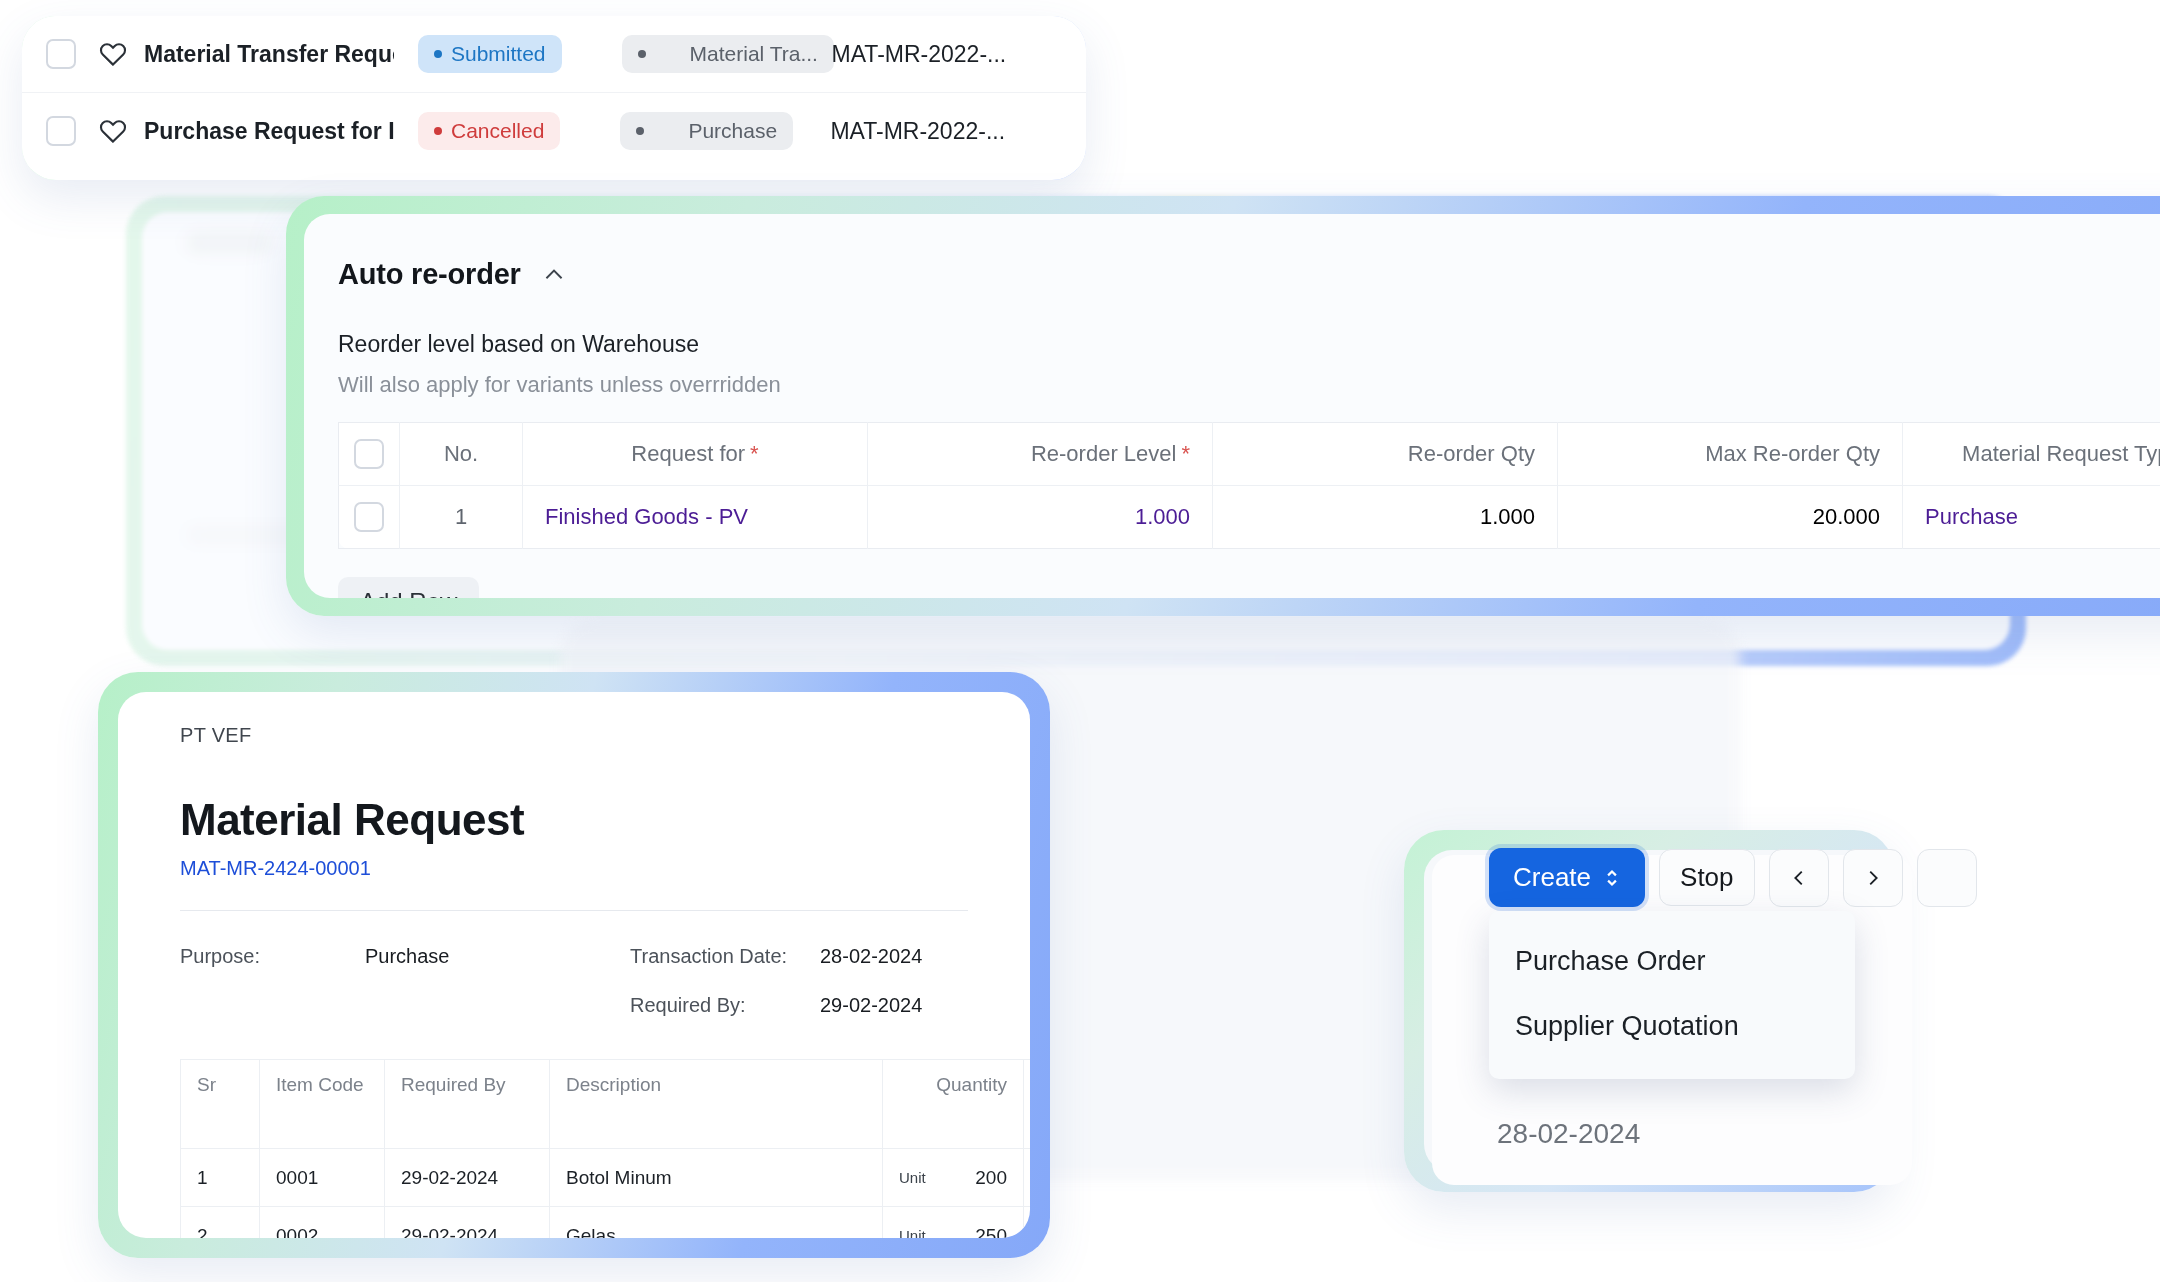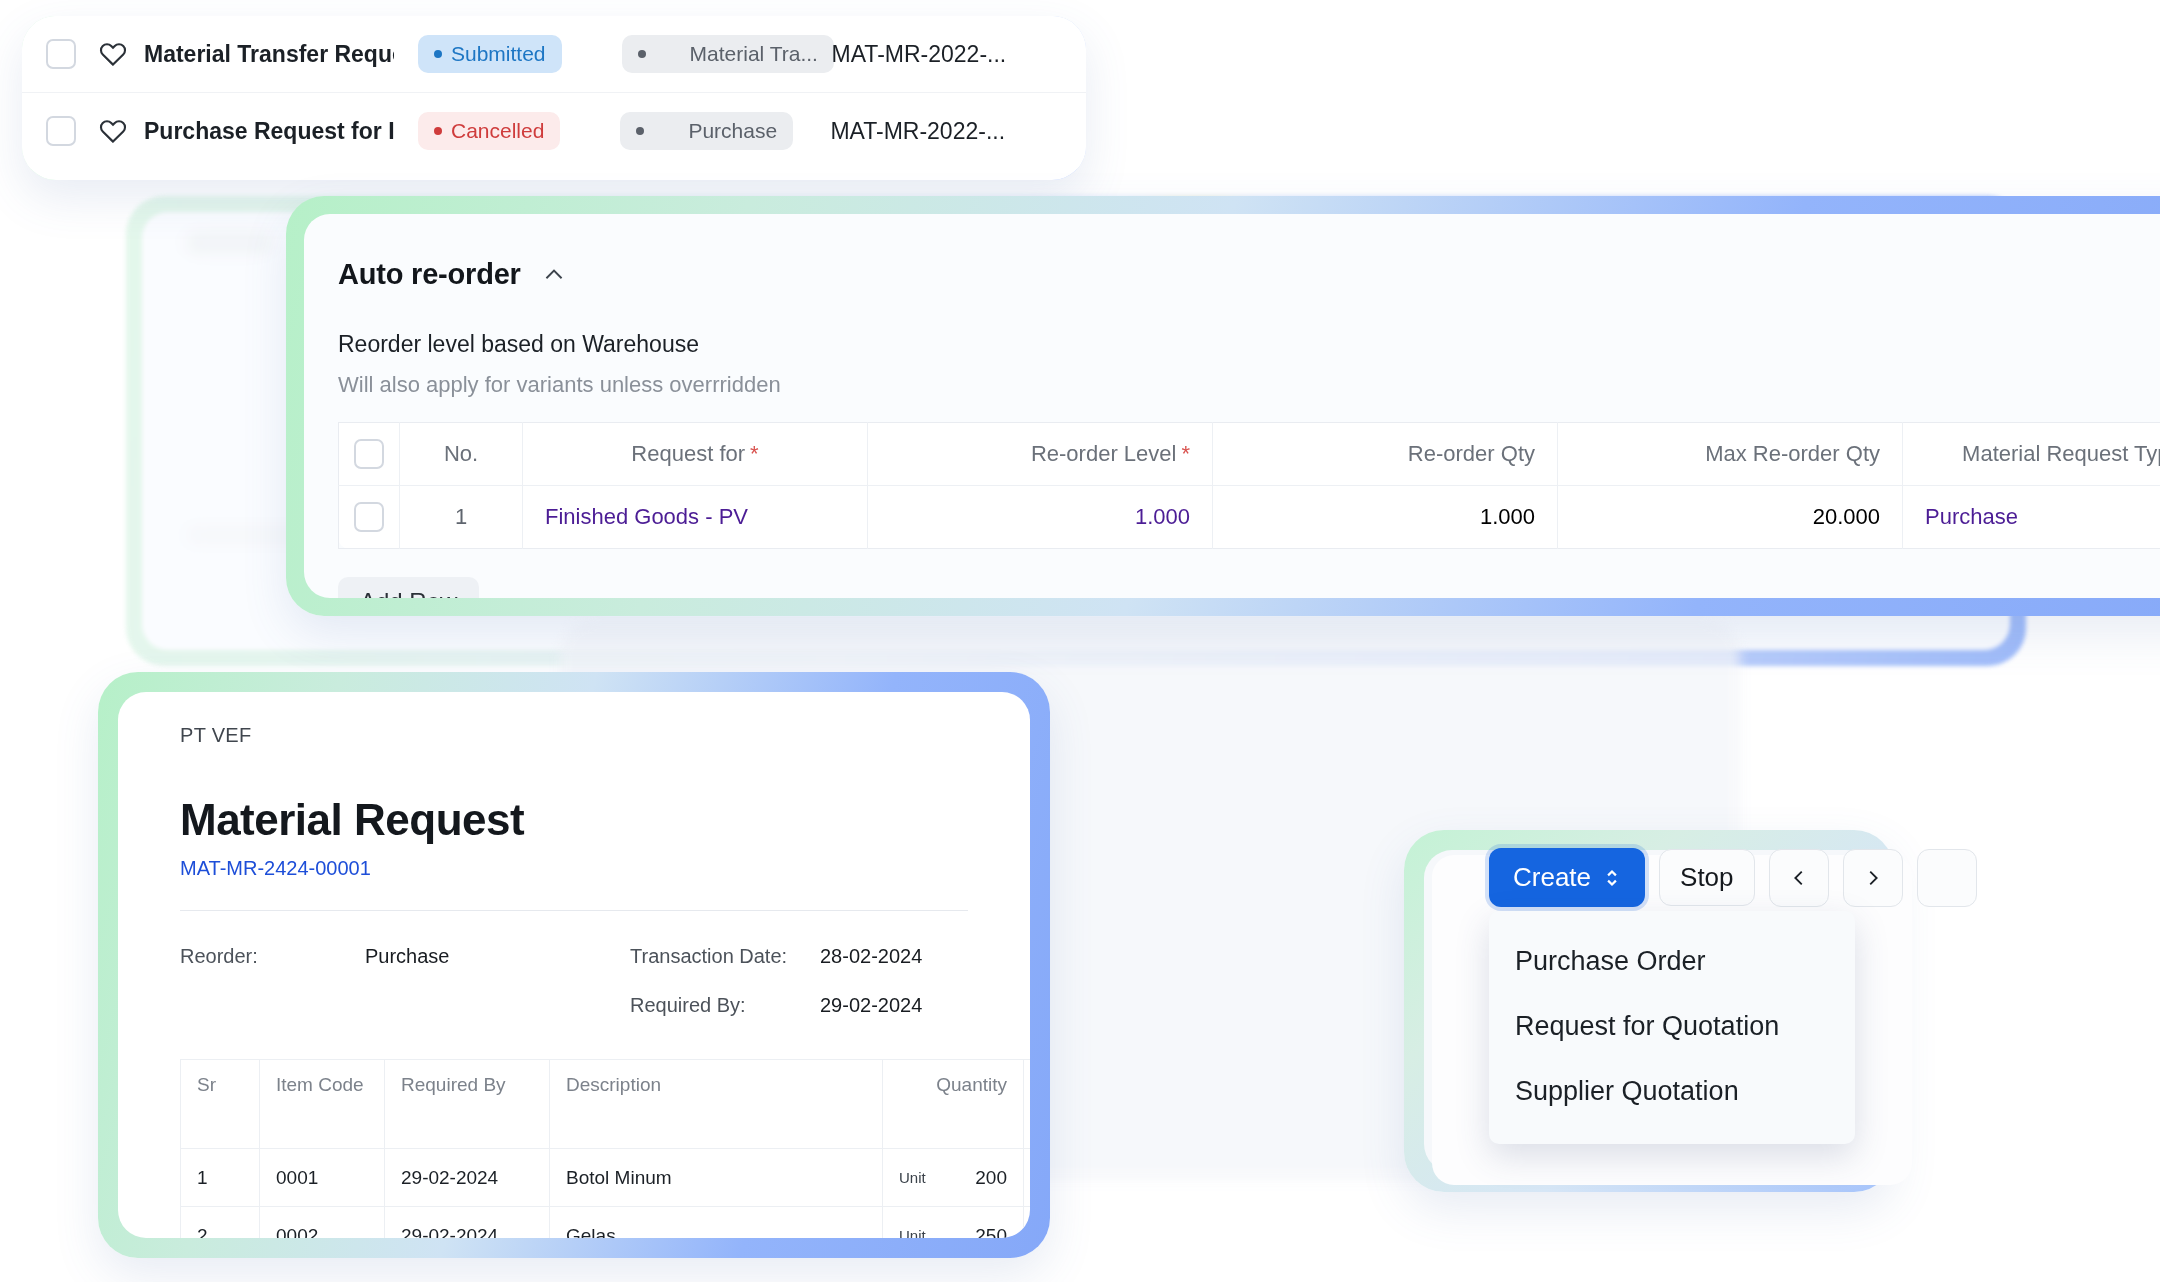--- a/index.html
+++ b/index.html
@@ -307,21 +307,21 @@
       <div class="mr-pad">
         <div class="mr-org">PT VEF</div>
         <div class="mr-title">Material Request</div>
         <div class="mr-id">MAT-MR-2424-00001</div>
       </div>
       <div class="mr-hr"></div>
 
       <div class="mr-fields">
         <div class="fcol fc1">
           <div class="frow">
-            <span class="flabel">Reorder:</span>
+            <span class="flabel">Purpose:</span>
           </div>
         </div>
         <div class="fcol fc2">
           <div class="frow">
             <span class="fvalue">Purchase</span>
           </div>
         </div>
         <div class="fcol fc3">
           <div class="frow">
             <span class="flabel">Transaction Date:</span>
@@ -409,17 +409,16 @@
     <button class="btn btn-sq">
       <svg class="chev" viewBox="0 0 24 24" fill="none" stroke="currentColor" stroke-width="2">
           <path d="M9 5l7 7-7 7"></path>
         </svg>
     </button>
     <button class="btn btn-sq"></button>
   </div>
 
   <div class="menu">
     <div class="menu-item">Purchase Order</div>
-    <div class="menu-item">Request for Quotation</div>
     <div class="menu-item">Supplier Quotation</div>
   </div>
 
 </div>
 
 </body></html>

